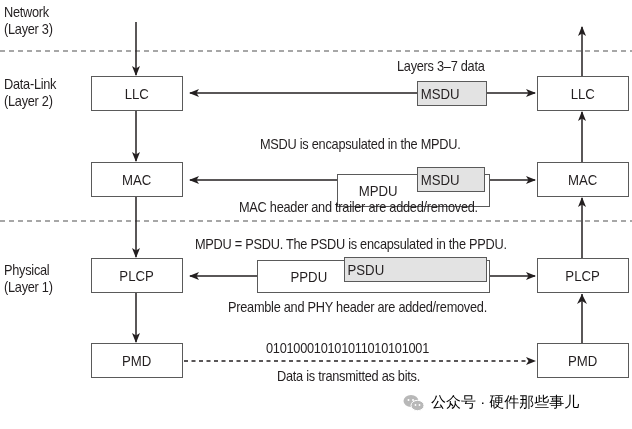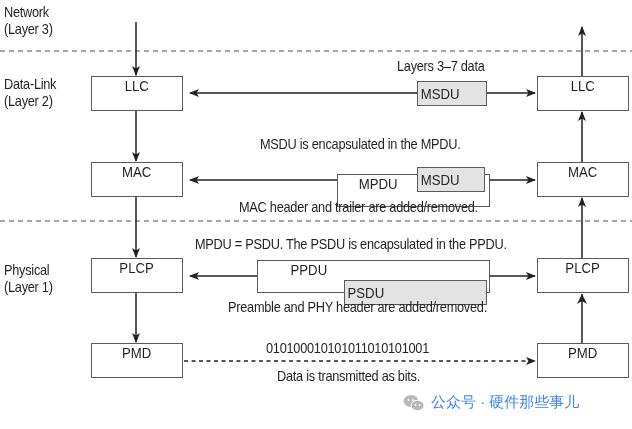--- a/index.html
+++ b/index.html
@@ -1,27 +1,27 @@
 <!DOCTYPE html>
 <html><head>
 <meta charset="utf-8">
 <style>
   html, body { margin: 0; padding: 0; background: #ffffff; }
   body { width: 632px; height: 429px; position: relative; overflow: hidden;
          font-family: "Liberation Sans", "DejaVu Sans", sans-serif; color: #231f20; }
   .abs { position: absolute; }
   .txt { font-size: 14.5px; letter-spacing: -0.3px; transform: scaleX(0.88); transform-origin: left top; white-space: nowrap; line-height: 17px; }
   .box { position: absolute; border: 1.4px solid #5a5a5a; background: #fff; box-sizing: border-box;
-         display: flex; align-items: flex-start; justify-content: center; }
+         display: flex; align-items: center; justify-content: center; }
   .box span { font-size: 15px; transform: scaleX(0.88); display: inline-block; }
   .gbox { position: absolute; border: 1.4px solid #5a5a5a; background: #e3e3e3; box-sizing: border-box;
           display: flex; align-items: center; justify-content: flex-start; }
   .gbox span { font-size: 15px; transform: scaleX(0.88); display: inline-block; }
   svg.lines { position: absolute; left: 0; top: 0; }
-  .wm { color: #3b82f6; font-size: 15px; white-space: nowrap; }
+  .wm { color: #000000; font-size: 15px; white-space: nowrap; }
 </style>
 </head>
 <body>
 
 <svg class="lines" width="632" height="429">
   <defs>
     <marker id="ah" markerWidth="10" markerHeight="8" refX="9" refY="4" orient="auto" markerUnits="userSpaceOnUse">
       <path d="M0,0 L10,4 L0,8 L2.5,4 Z" fill="#231f20"></path>
     </marker>
   </defs>
@@ -102,21 +102,21 @@
 </div>
 <div class="gbox" style="left:417px; top:167px; width:68px; height:25px;">
     <span>MSDU</span>
   </div>
 <div class="abs txt" style="left:239px; top:199px;">MAC header and trailer are added/removed.</div>
 
 <div class="abs txt" style="left:195px; top:236px;">MPDU = PSDU. The PSDU is encapsulated in the PPDU.</div>
 <div class="box" style="left:257px; top:260px; width:233px; height:33px; justify-content:flex-start;">
   <span style="margin-left:30px;">PPDU</span>
 </div>
-<div class="gbox" style="left:344px; top:280px; width:143px; height:25px;">
+<div class="gbox" style="left:344px; top:257px; width:143px; height:25px;">
     <span>PSDU</span>
   </div>
 <div class="abs txt" style="left:228px; top:299px;">Preamble and PHY header are added/removed.</div>
 
 <div class="abs txt" style="left:266px; top:340px;">010100010101011010101001</div>
 <div class="abs txt" style="left:277px; top:368px;">Data is transmitted as bits.</div>
 
 <div class="abs" style="left:403px; top:393px; display:flex; align-items:center;">
   <svg width="22" height="18" viewBox="0 0 22 18">
     <ellipse cx="8" cy="7" rx="7.5" ry="6" fill="#b8b8b8"></ellipse>

